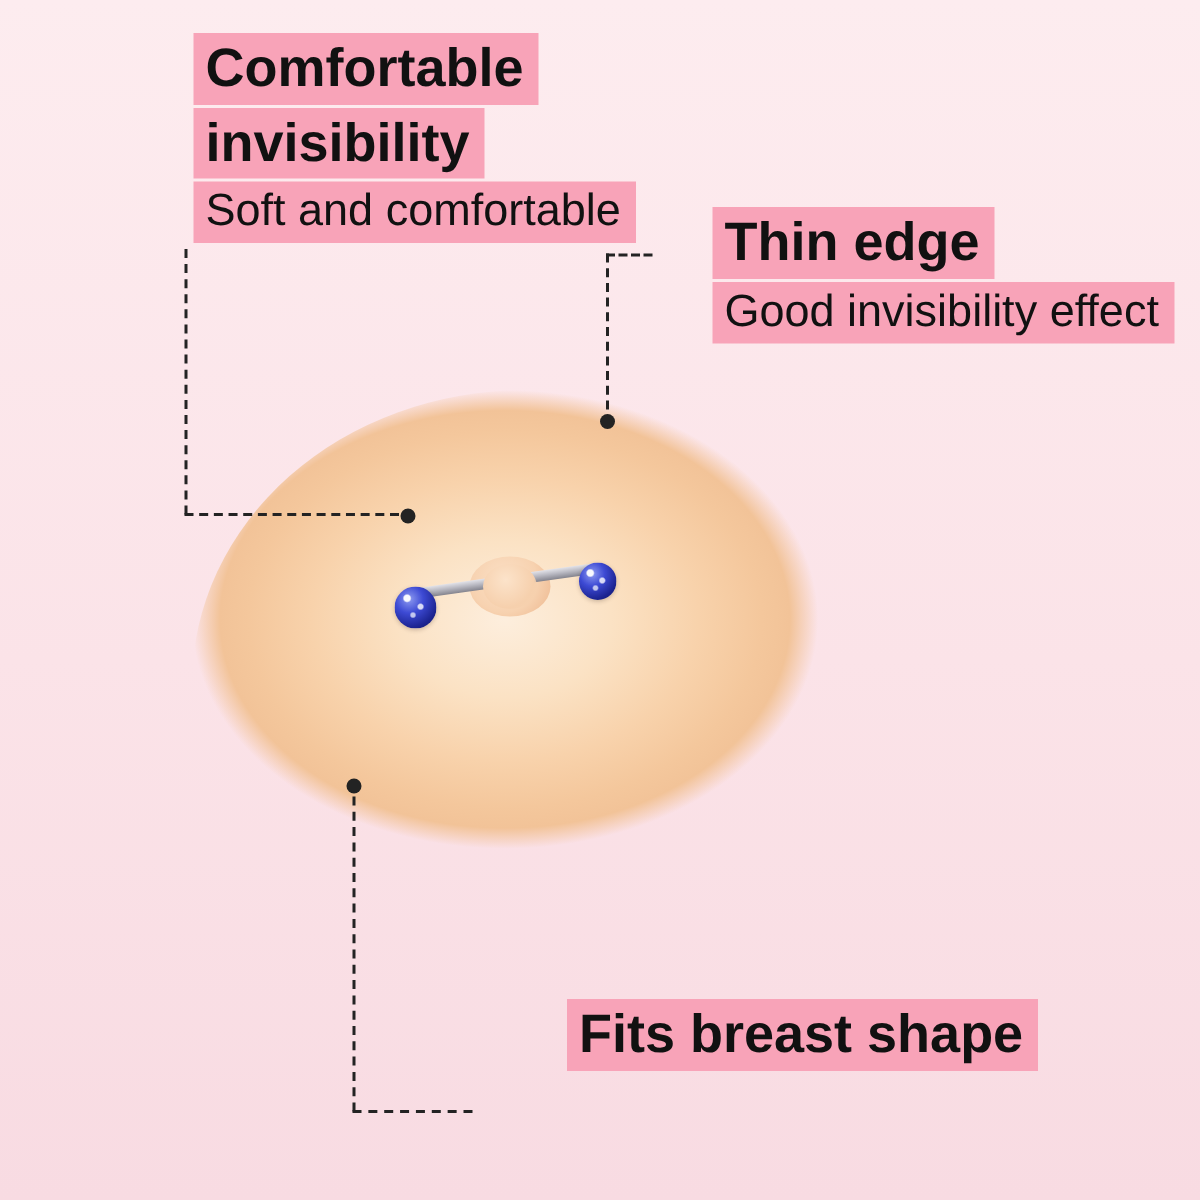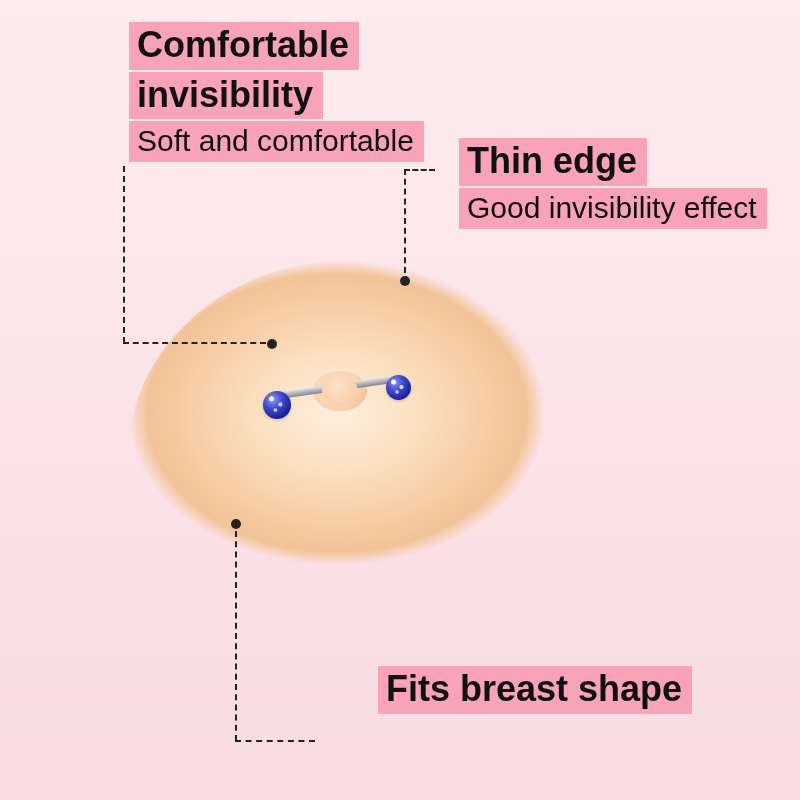--- a/index.html
+++ b/index.html
@@ -97,21 +97,21 @@
   .hl {
     display: inline-block;
     background: var(--highlight);
     padding: 3px 10px 5px 8px;
     margin-bottom: 2px;
   }
   .title-line { font-size: 36px; font-weight: bold; line-height: 1.1; }
   .sub-line   { font-size: 30px; font-weight: normal; line-height: 1.1; }
   .stack .hl { display: table; margin-left: 19px; }
   .callout-biosilicone { left: 110px; top: 22px; }
-  .callout-thin-edge   { left: 440px; top: 138px; }
+  .callout-thin-edge   { left: 456px; top: 138px; }
   .callout-fits        { left: 342px; top: 666px; margin-left: 36px; }
   .fits-sub            { left: 312px; top: 720px; }
   .fits-sub .indent    { margin-left: 28px; }
 </style>
 </head>
 <body>
 
 <div class="stage">
 
   <div class="pad"></div>

